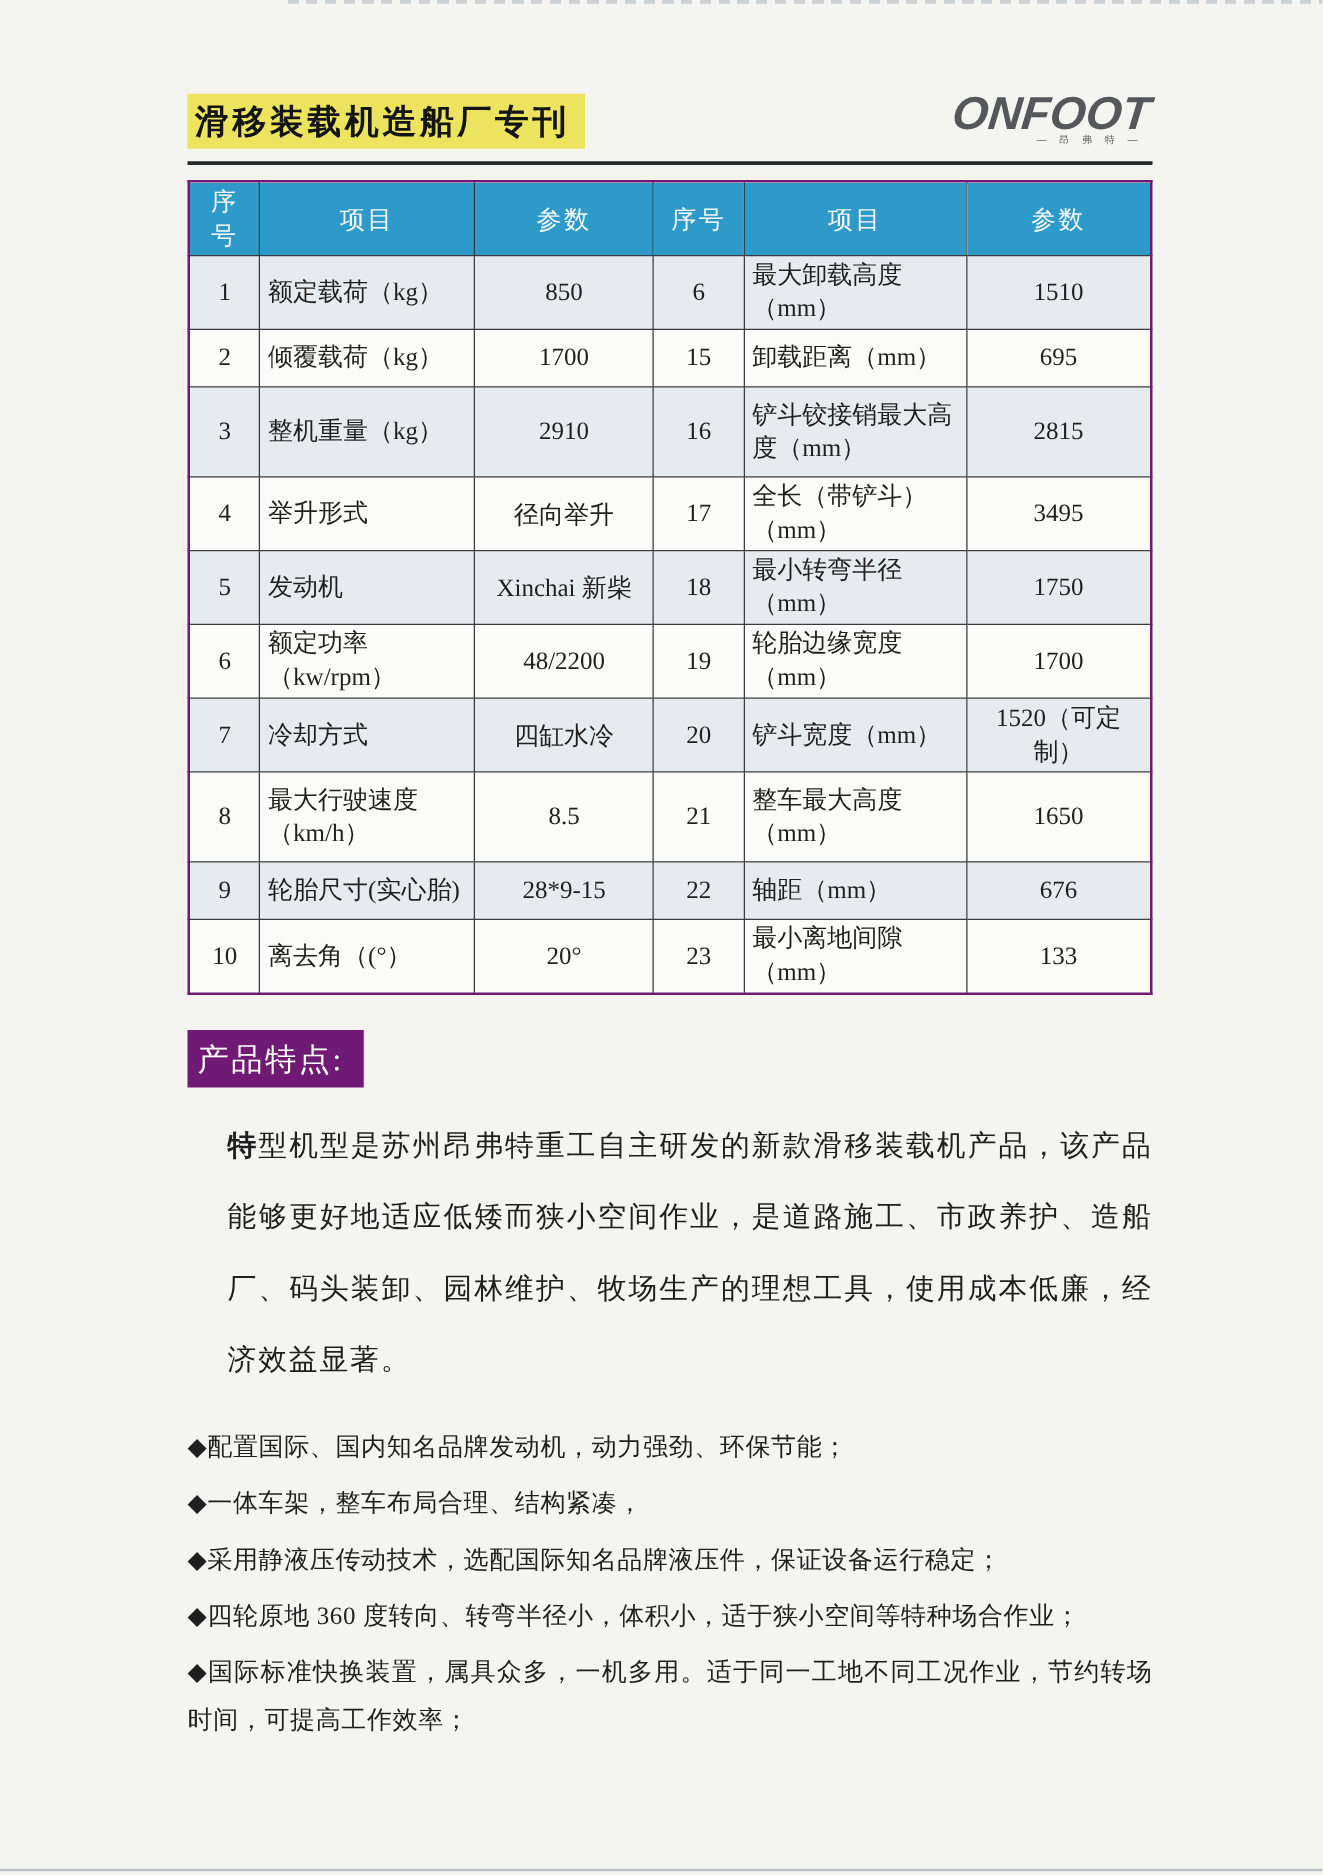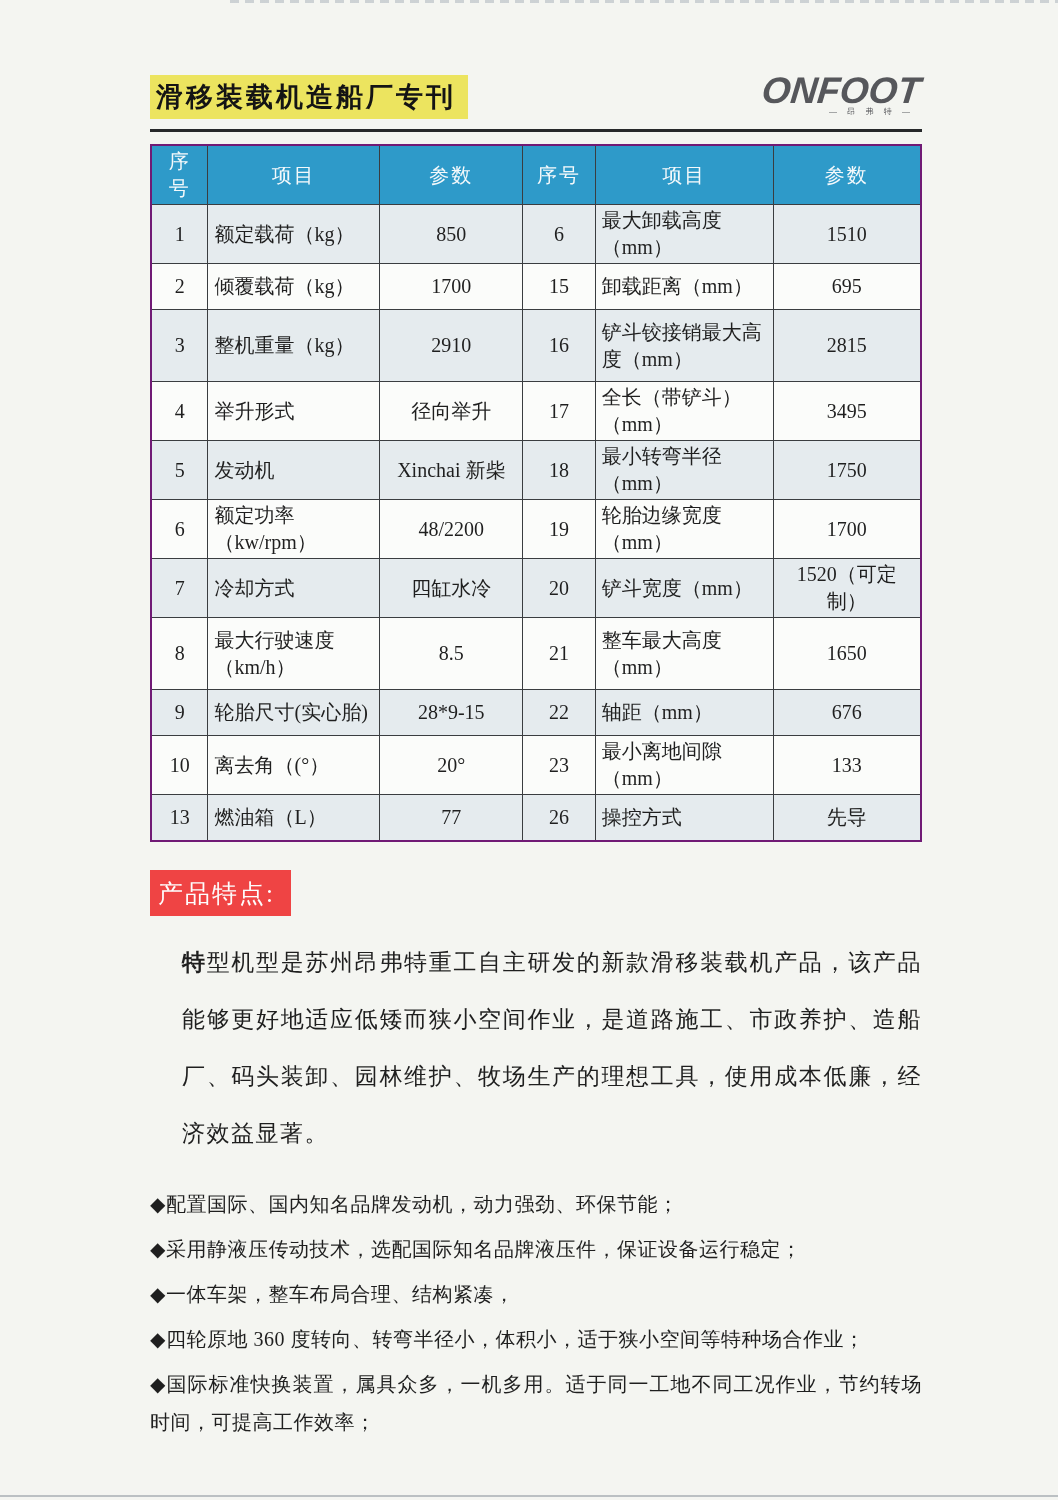--- a/index.html
+++ b/index.html
@@ -69,21 +69,21 @@
     height:40px;text-align:center;letter-spacing:2px;
   }
   table.spec tbody tr{height:46px;background:#fbfcfa;}
   table.spec tbody tr.tall{height:72px;}
   table.spec tbody tr.tint{background:#e5ebee;}
   td.c{text-align:center;}
   td.item{text-align:left;padding-left:12px;line-height:1.35;}
   
   .feature-banner{
     display:inline-block;
-    background:#ef4444;color:#fdfdfd;
+    background:#701a75;color:#fdfdfd;
     font-size:25px;letter-spacing:2px;
     padding:7px 16px 6px 8px;
     margin-top:28px;
   }
   .intro{
     margin-top:18px;
     font-size:23px;line-height:57px;
     text-align:justify;letter-spacing:1.5px;margin-left:32px;
   }
   .intro b{font-weight:bold;}
@@ -209,38 +209,30 @@
         <td class="c">676</td>
       </tr>
       <tr>
         <td class="c">10</td>
         <td class="item">离去角（(°）</td>
         <td class="c">20°</td>
         <td class="c">23</td>
         <td class="item">最小离地间隙（mm）</td>
         <td class="c">133</td>
       </tr>
-      <tr class="tint">
-        <td class="c">13</td>
-        <td class="item">燃油箱（L）</td>
-        <td class="c">77</td>
-        <td class="c">26</td>
-        <td class="item">操控方式</td>
-        <td class="c">先导</td>
-      </tr>
     </tbody>
   </table>
 
   
   <div class="feature-banner">产品特点:</div>
 
   <p class="intro"><b>特</b><span>型机型是苏州昂弗特重工自主研发的新款滑移装载机产品，该产品能够更好地适应低矮而狭小空间作业，是道路施工、市政养护、造船厂、码头装卸、园林维护、牧场生产的理想工具，使用成本低廉，经济效益显著。</span></p>
 
   <div class="bullets">
     <div class="bullet">◆配置国际、国内知名品牌发动机，动力强劲、环保节能；</div>
+    <div class="bullet">◆一体车架，整车布局合理、结构紧凑，</div>
     <div class="bullet">◆采用静液压传动技术，选配国际知名品牌液压件，保证设备运行稳定；</div>
-    <div class="bullet">◆一体车架，整车布局合理、结构紧凑，</div>
     <div class="bullet">◆四轮原地 360 度转向、转弯半径小，体积小，适于狭小空间等特种场合作业；</div>
     <div class="bullet">◆国际标准快换装置，属具众多，一机多用。适于同一工地不同工况作业，节约转场时间，可提高工作效率；</div>
 
   </div>
 
 </div>
 
 </body></html>

